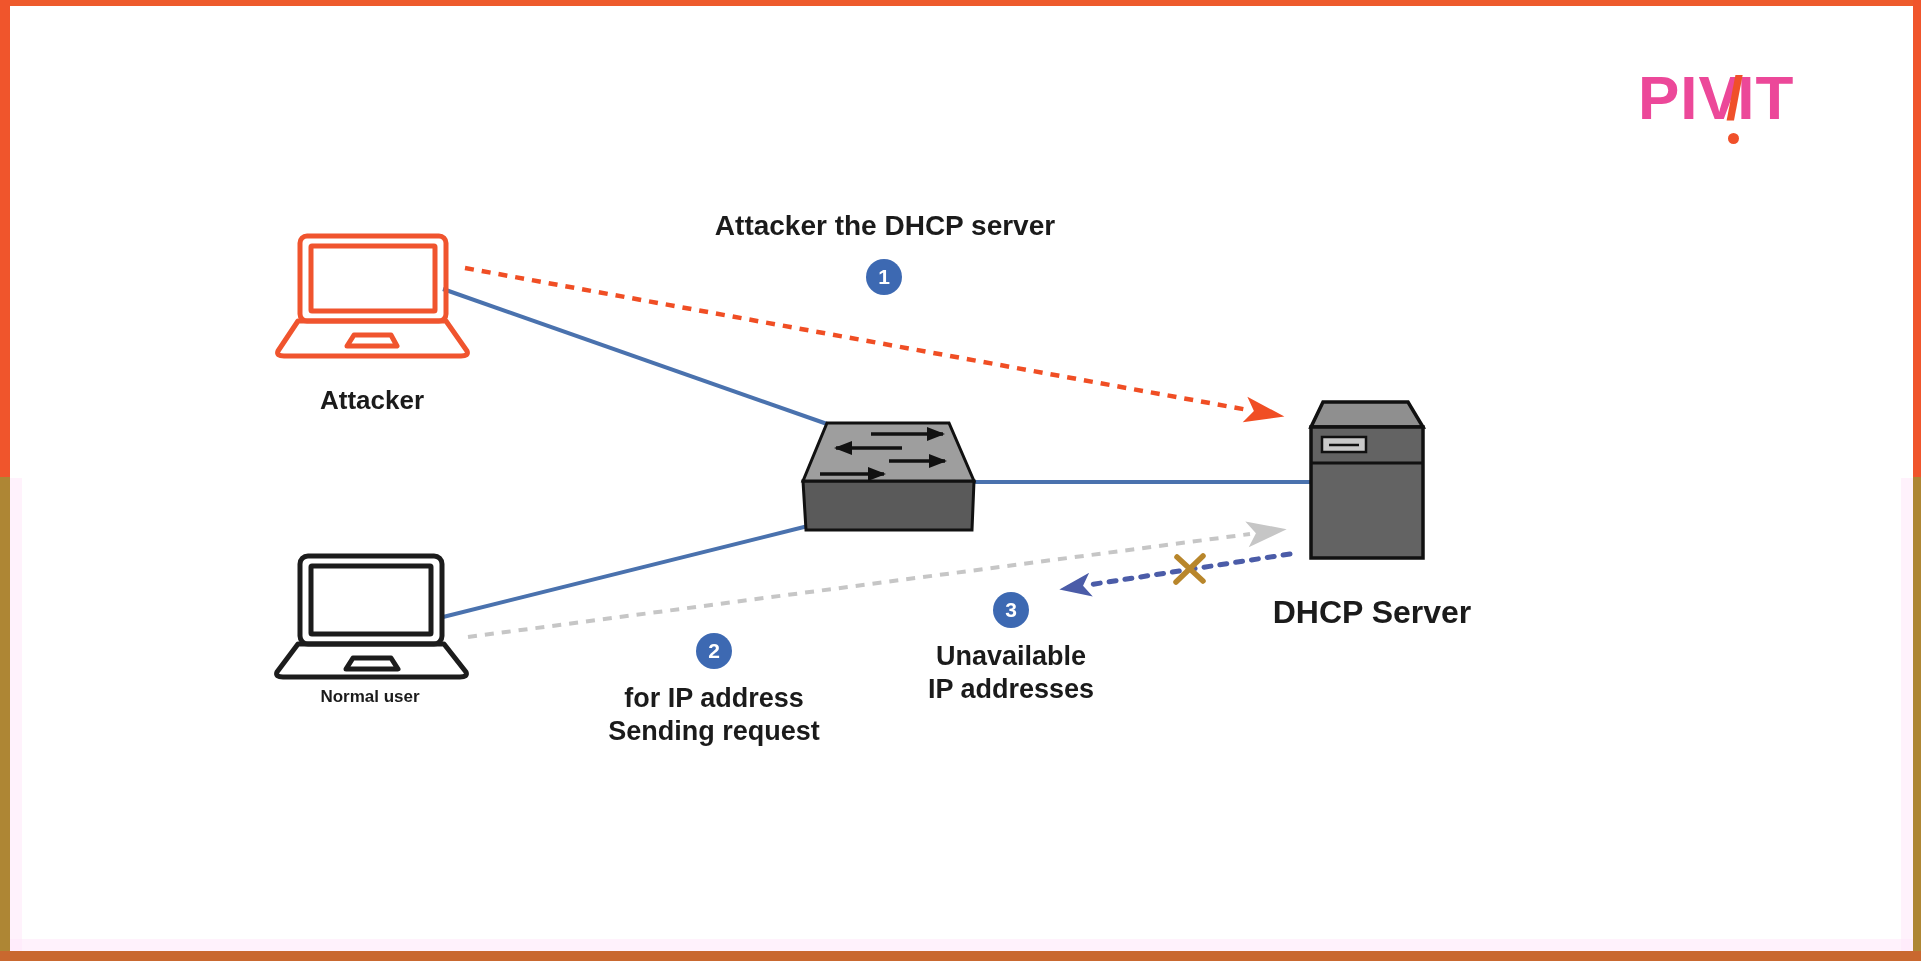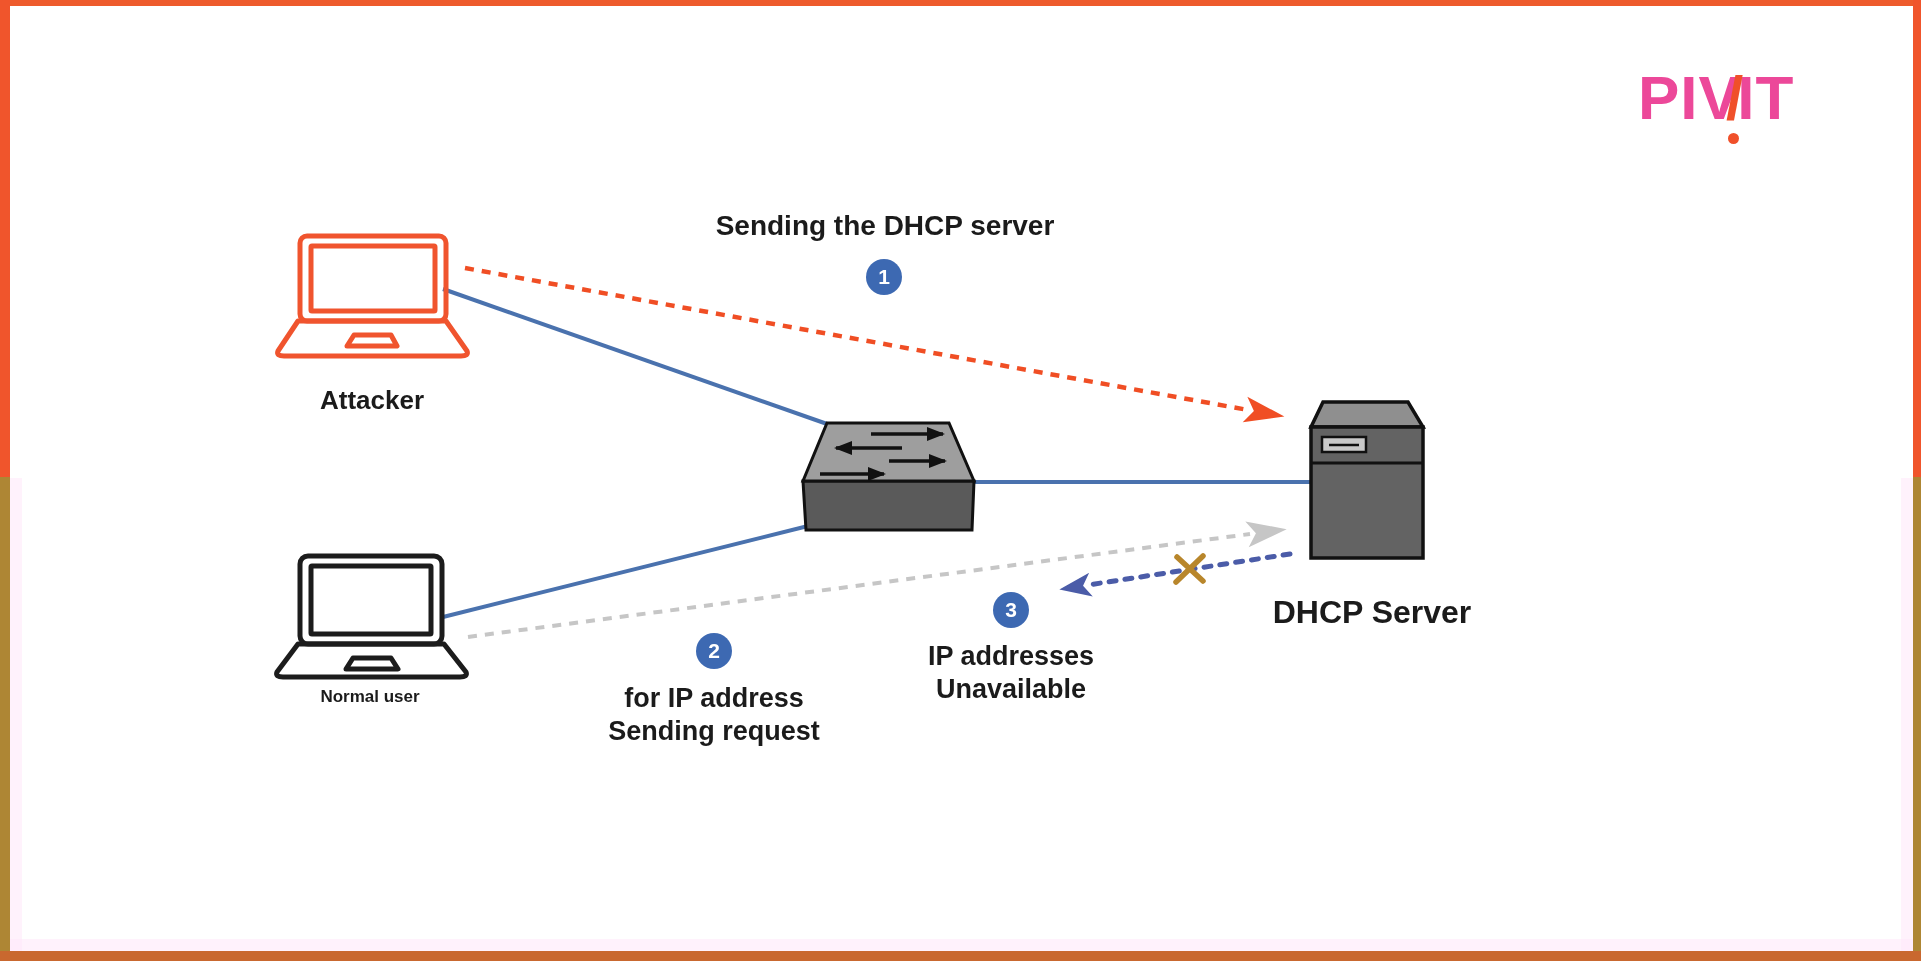--- a/index.html
+++ b/index.html
@@ -118,32 +118,32 @@
 
     <g stroke="#111111">
       <polygon points="1323,402 1408,402 1423,427 1311,427" fill="#8f8f8f" stroke-width="3.5"></polygon>
       <rect x="1311" y="427" width="112" height="131" fill="#636363" stroke-width="3.5"></rect>
       <line x1="1311" y1="463" x2="1423" y2="463" stroke-width="3"></line>
       <rect x="1322" y="437" width="44" height="15" fill="#c9c9c9" stroke-width="2.5"></rect>
       <line x1="1329" y1="445" x2="1359" y2="445" stroke-width="2.5"></line>
     </g>
   </svg>
 
-  <div class="lbl lbl-step1">Sending the DHCP server</div>
+  <div class="lbl lbl-step1">Attacker the DHCP server</div>
   <div class="badge badge-1">1</div>
 
   <div class="badge badge-2">2</div>
   <div class="lbl lbl-step2">
     <div>for IP address</div>
     <div>Sending request</div>
   </div>
 
   <div class="badge badge-3">3</div>
   <div class="lbl lbl-step3">
+    <div>Unavailable</div>
     <div>IP addresses</div>
-    <div>Unavailable</div>
   </div>
 
   <div class="lbl lbl-attacker">Attacker</div>
   <div class="lbl lbl-normal">Normal user</div>
   <div class="lbl lbl-server">DHCP Server</div>
 
 </div>
 
 </body></html>

